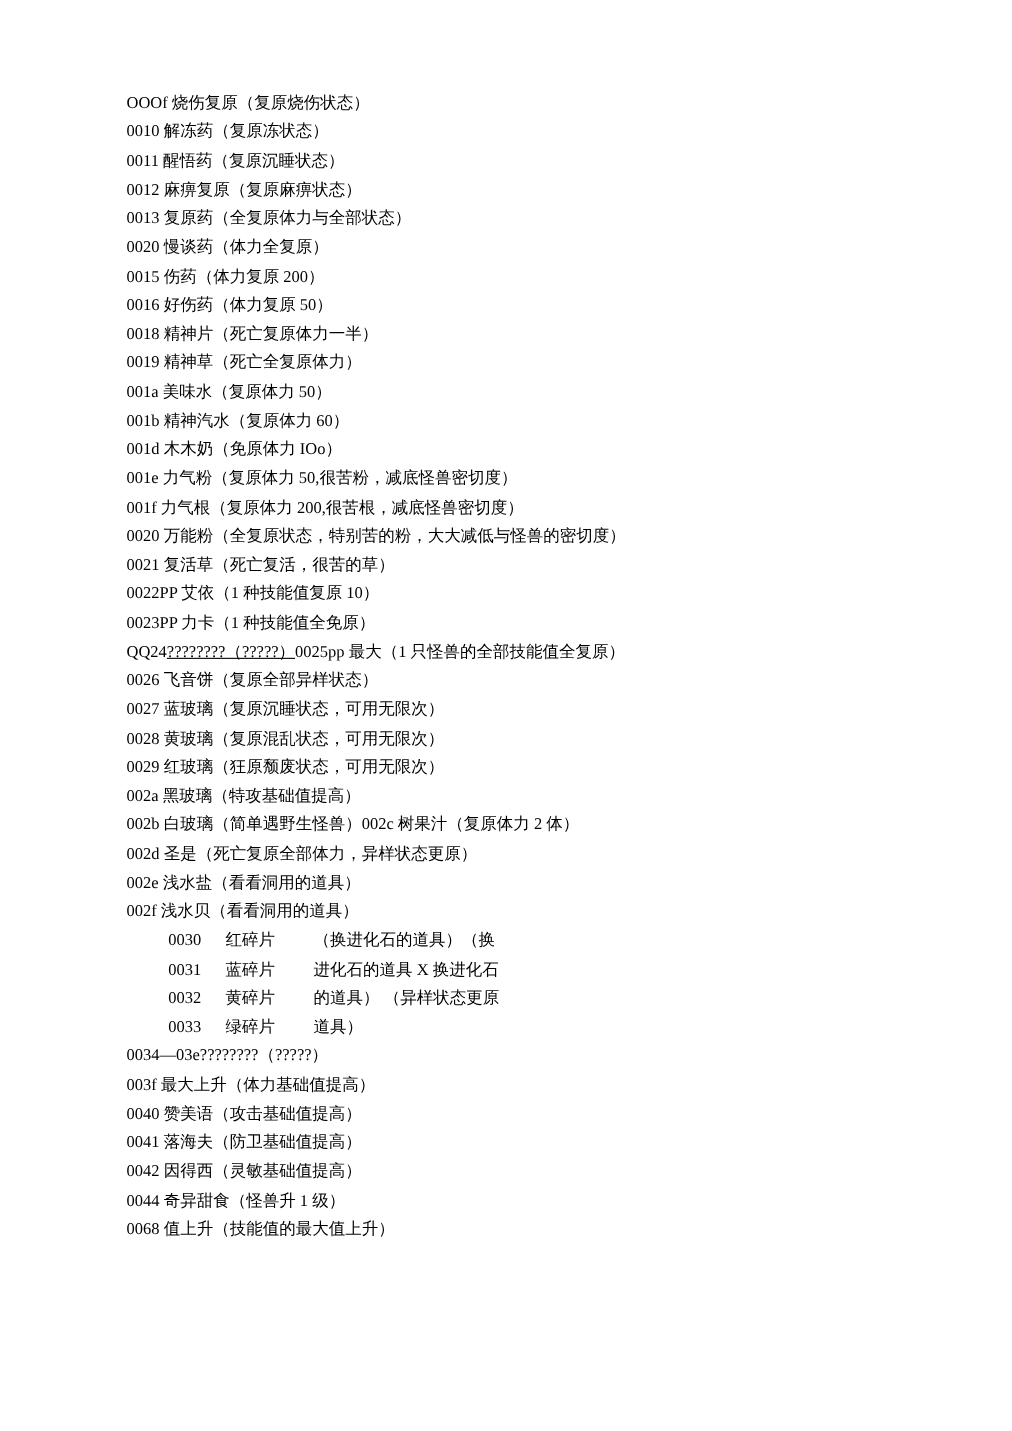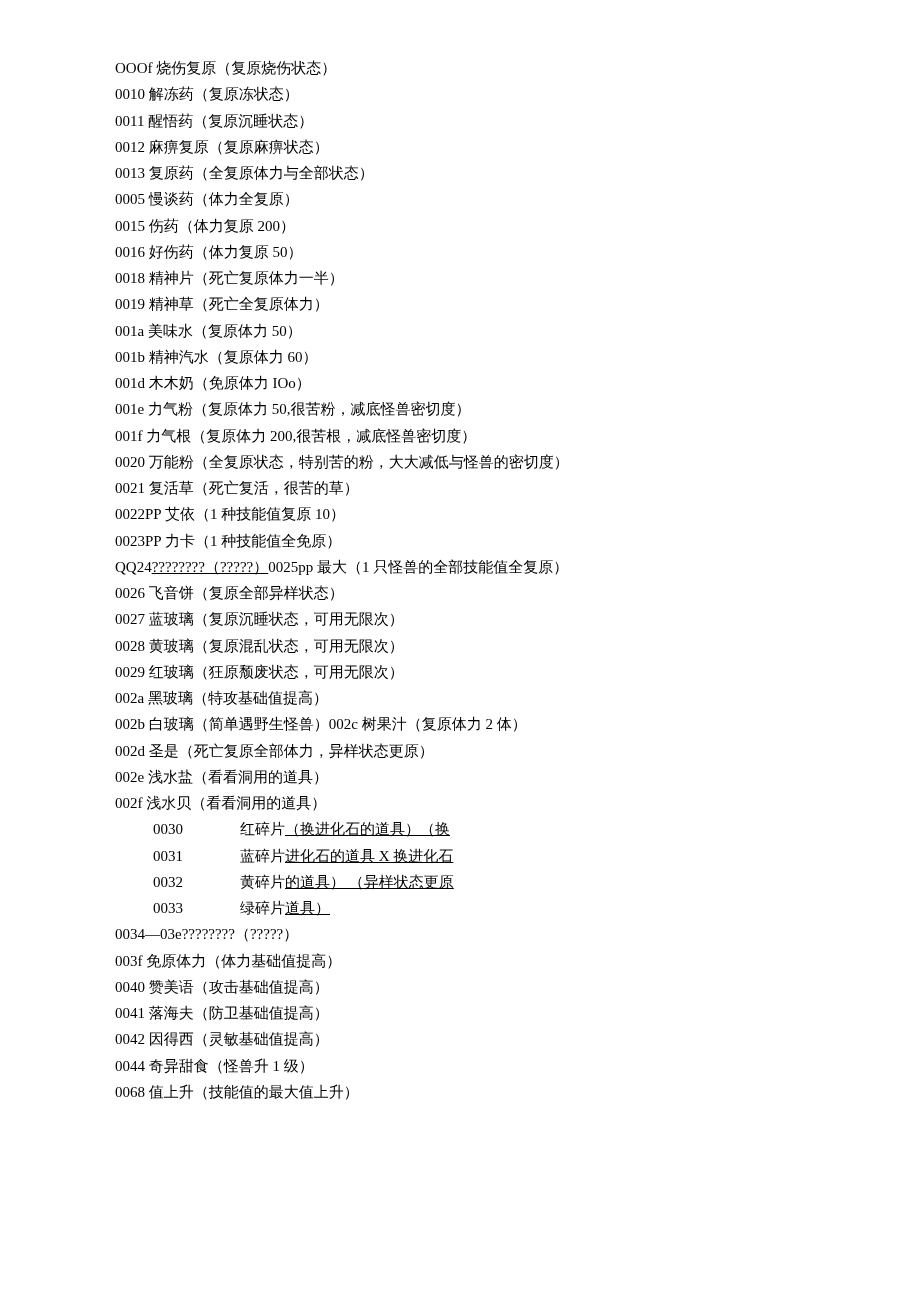--- a/index.html
+++ b/index.html
@@ -5,55 +5,53 @@
   body {
     margin: 0;
     padding: 0;
     background: #fff;
     font-family: "SimSun", "宋体", serif;
     font-size: 15px;
     color: #000;
     width: 920px;
   }
   .page {
-    padding: 55px 100px 50px 115px;
+    padding: 81px 100px 50px 115px;
     line-height: 1.75;
   }
   .line {
     white-space: pre;
   }
   .underline {
     text-decoration: underline;
   }
   .indent {
     display: flex;
   }
   .indent .col1 {
     width: 52px;
     padding-left: 38px;
   }
   .indent .col2 {
     width: 80px;
-    text-align: right;
   }
   .indent .col3 {
     flex: 1;
-    text-decoration: underline;
   }
 </style>
 </head>
 <body>
 
 <div class="page">
   <div class="line">OOOf 烧伤复原（复原烧伤状态）</div>
   <div class="line">0010 解冻药（复原冻状态）</div>
   <div class="line">0011 醒悟药（复原沉睡状态）</div>
   <div class="line">0012 麻痹复原（复原麻痹状态）</div>
   <div class="line">0013 复原药（全复原体力与全部状态）</div>
-  <div class="line">0005 慢谈药（体力全复原）</div>
+  <div class="line">0020 慢谈药（体力全复原）</div>
   <div class="line">0015 伤药（体力复原 200）</div>
   <div class="line">0016 好伤药（体力复原 50）</div>
   <div class="line">0018 精神片（死亡复原体力一半）</div>
   <div class="line">0019 精神草（死亡全复原体力）</div>
   <div class="line">001a 美味水（复原体力 50）</div>
   <div class="line">001b 精神汽水（复原体力 60）</div>
   <div class="line">001d 木木奶（免原体力 IOo）</div>
   <div class="line">001e 力气粉（复原体力 50,很苦粉，减底怪兽密切度）</div>
   <div class="line">001f 力气根（复原体力 200,很苦根，减底怪兽密切度）</div>
   <div class="line">0020 万能粉（全复原状态，特别苦的粉，大大减低与怪兽的密切度）</div>
@@ -84,19 +82,19 @@
     <span class="col1">0032</span>
     <span class="col2">黄碎片</span>
     <span class="col3">的道具） （异样状态更原</span>
   </div>
   <div class="indent">
     <span class="col1">0033</span>
     <span class="col2">绿碎片</span>
     <span class="col3">道具）</span>
   </div>
   <div class="line">0034—03e????????（?????）</div>
-  <div class="line">003f 免原体力（体力基础值提高）</div>
+  <div class="line">003f 最大上升（体力基础值提高）</div>
   <div class="line">0040 赞美语（攻击基础值提高）</div>
   <div class="line">0041 落海夫（防卫基础值提高）</div>
   <div class="line">0042 因得西（灵敏基础值提高）</div>
   <div class="line">0044 奇异甜食（怪兽升 1 级）</div>
   <div class="line">0068 值上升（技能值的最大值上升）</div>
 </div>
 
 </body></html>

